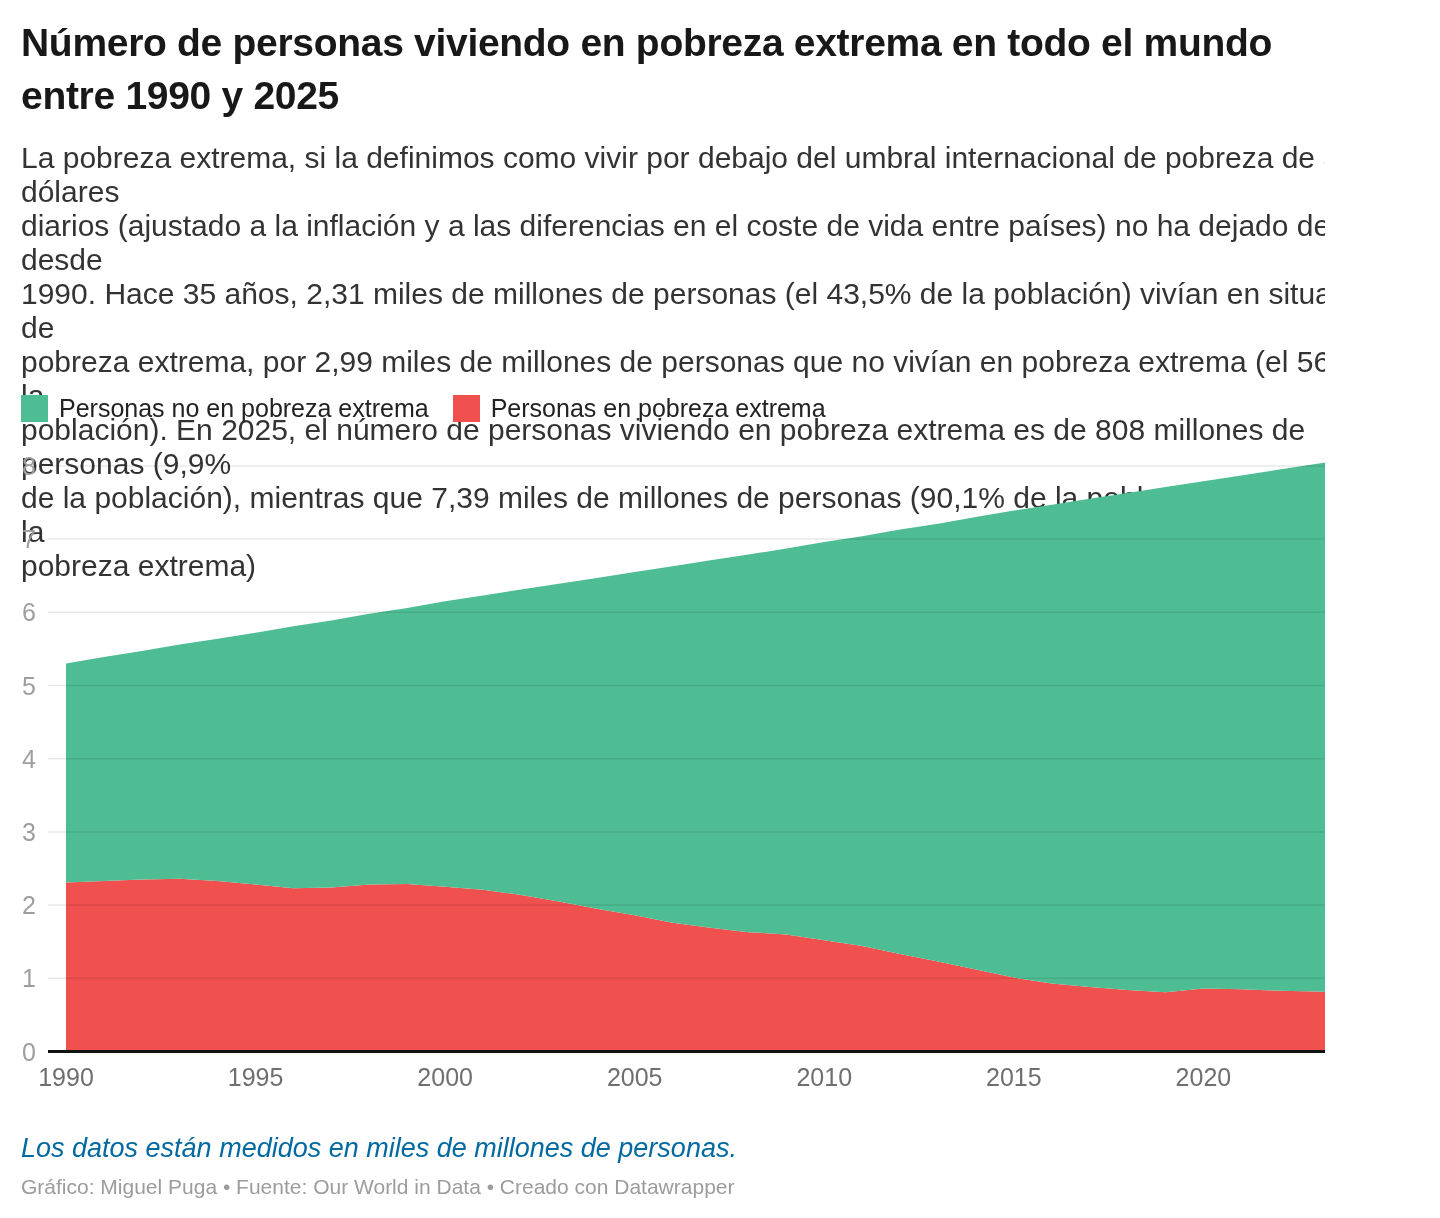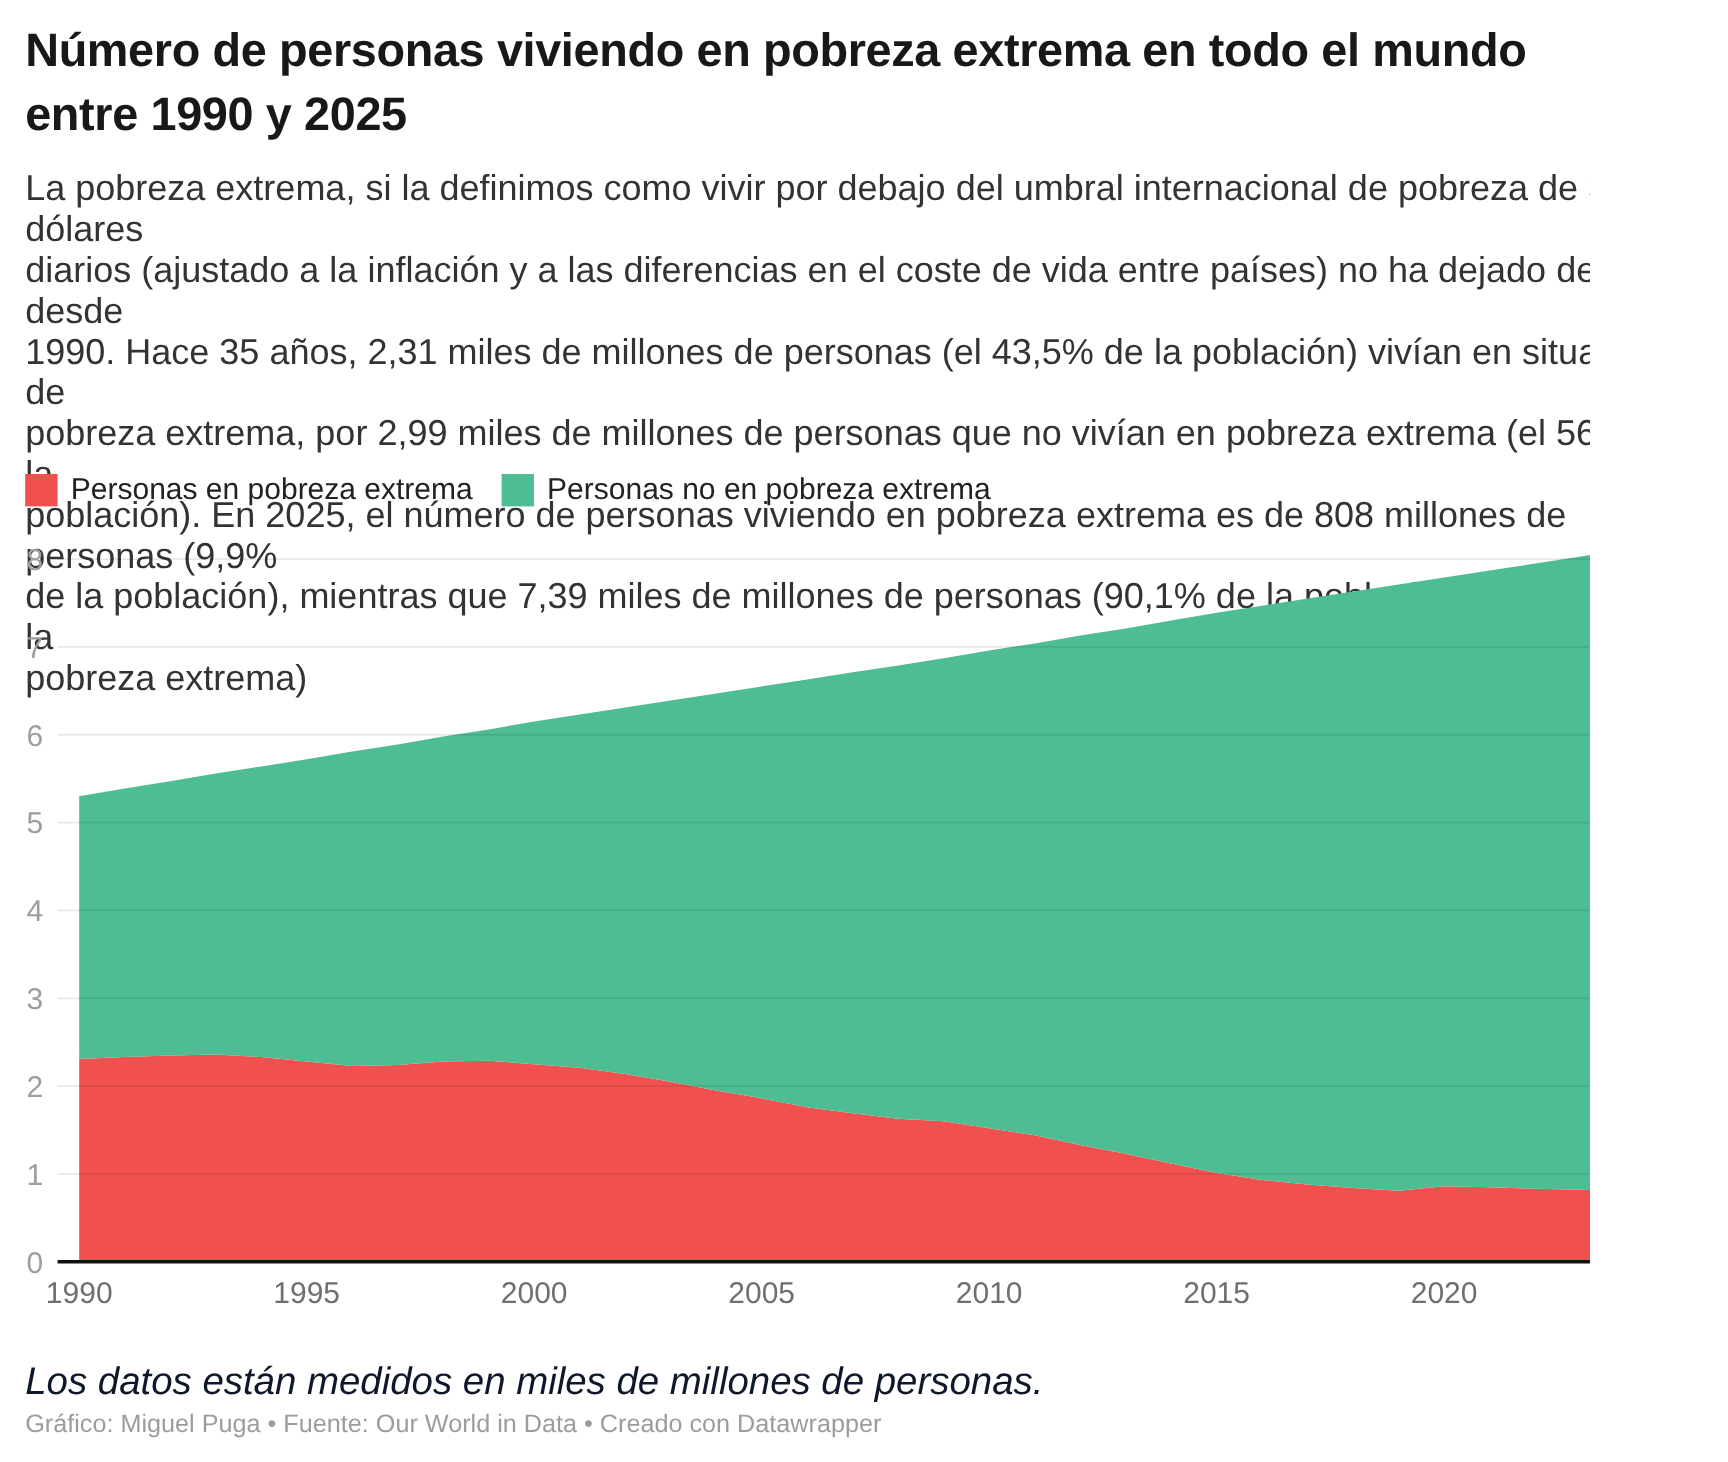--- a/index.html
+++ b/index.html
@@ -39,23 +39,23 @@
     font-size: 25px;
     color: #222222;
   }
   .legend-item { display: flex; align-items: center; margin-right: 24px; }
   .swatch { width: 27px; height: 27px; margin-right: 11px; display: inline-block; flex: 0 0 auto; }
   svg.chart { position: absolute; left: 0; top: 0; display: block; }
   svg.chart text { font-family: "Liberation Sans", sans-serif; }
   .note {
     position: absolute;
     left: 21px; top: 1133px;
-    font-size: 32px;
+    font-size: 27px;
     font-style: italic;
-    color: #0f172a;
+    color: #0369a1;
   }
   .credit {
     position: absolute;
     left: 21px; top: 1175px;
     font-size: 21px;
     color: #9c9c9c;
   }
 </style>
 </head>
 <body>
@@ -68,26 +68,26 @@
   <div class="desc">La pobreza extrema, si la definimos como vivir por debajo del umbral internacional de pobreza de 3 dólares
 diarios (ajustado a la inflación y a las diferencias en el coste de vida entre países) no ha dejado de caer desde
 1990. Hace 35 años, 2,31 miles de millones de personas (el 43,5% de la población) vivían en situación de
 pobreza extrema, por 2,99 miles de millones de personas que no vivían en pobreza extrema (el 56,5% de la
 población). En 2025, el número de personas viviendo en pobreza extrema es de 808 millones de personas (9,9%
 de la población), mientras que 7,39 miles de millones de personas (90,1% de la población vive fuera de la
 pobreza extrema)</div>
 
   <div class="legend">
     <div class="legend-item">
+      <span class="swatch" style="background: rgb(78, 189, 147);"></span>
+      <span>Personas no en pobreza extrema</span>
+    </div>
+    <div class="legend-item">
       <span class="swatch" style="background: rgb(240, 81, 79);"></span>
       <span>Personas en pobreza extrema</span>
-    </div>
-    <div class="legend-item">
-      <span class="swatch" style="background: rgb(78, 189, 147);"></span>
-      <span>Personas no en pobreza extrema</span>
     </div>
   </div>
 
   <svg class="chart" width="1440" height="1218" viewBox="0 0 1440 1218" id="chart-svg">
       <path d="M66.0,882.4L103.9,880.9L141.8,879.5L179.7,878.7L217.7,880.9L255.6,884.6L293.5,888.3L331.4,887.5L369.3,884.6L407.2,883.9L445.1,886.8L483.1,889.7L521.0,894.9L558.9,901.4L596.8,908.8L634.7,915.3L672.6,922.7L710.5,927.8L748.5,932.2L786.4,934.4L824.3,940.2L862.2,946.1L900.1,954.1L938.0,961.5L975.9,969.5L1013.9,977.6L1051.8,983.4L1089.7,987.1L1127.6,990.0L1165.5,992.2L1203.4,988.5L1241.3,989.3L1279.3,990.7L1317.2,991.5L1355.1,992.2L1393.0,992.2L1393.0,1051.5L1355.1,1051.5L1317.2,1051.5L1279.3,1051.5L1241.3,1051.5L1203.4,1051.5L1165.5,1051.5L1127.6,1051.5L1089.7,1051.5L1051.8,1051.5L1013.9,1051.5L975.9,1051.5L938.0,1051.5L900.1,1051.5L862.2,1051.5L824.3,1051.5L786.4,1051.5L748.5,1051.5L710.5,1051.5L672.6,1051.5L634.7,1051.5L596.8,1051.5L558.9,1051.5L521.0,1051.5L483.1,1051.5L445.1,1051.5L407.2,1051.5L369.3,1051.5L331.4,1051.5L293.5,1051.5L255.6,1051.5L217.7,1051.5L179.7,1051.5L141.8,1051.5L103.9,1051.5L66.0,1051.5Z" fill="#f0514f"></path>
       <path d="M66.0,663.5L103.9,657.0L141.8,651.1L179.7,644.5L217.7,638.7L255.6,632.8L293.5,626.2L331.4,620.4L369.3,613.8L407.2,607.9L445.1,601.3L483.1,595.5L521.0,589.6L558.9,583.8L596.8,577.9L634.7,572.0L672.6,566.2L710.5,560.3L748.5,554.5L786.4,548.6L824.3,542.0L862.2,536.2L900.1,529.6L938.0,523.7L975.9,517.1L1013.9,510.6L1051.8,504.7L1089.7,498.8L1127.6,493.0L1165.5,487.1L1203.4,481.3L1241.3,475.4L1279.3,469.6L1317.2,463.7L1355.1,457.8L1393.0,451.3L1393.0,992.2L1355.1,992.2L1317.2,991.5L1279.3,990.7L1241.3,989.3L1203.4,988.5L1165.5,992.2L1127.6,990.0L1089.7,987.1L1051.8,983.4L1013.9,977.6L975.9,969.5L938.0,961.5L900.1,954.1L862.2,946.1L824.3,940.2L786.4,934.4L748.5,932.2L710.5,927.8L672.6,922.7L634.7,915.3L596.8,908.8L558.9,901.4L521.0,894.9L483.1,889.7L445.1,886.8L407.2,883.9L369.3,884.6L331.4,887.5L293.5,888.3L255.6,884.6L217.7,880.9L179.7,878.7L141.8,879.5L103.9,880.9L66.0,882.4Z" fill="#4ebd93"></path>
       <text x="36" y="1060.5" text-anchor="end" font-size="25" fill="#9e9e9e">0</text>
       <line x1="48" y1="978.3" x2="1416" y2="978.3" stroke="rgba(0,0,0,0.09)" stroke-width="1.5"></line>
       <text x="36" y="987.3" text-anchor="end" font-size="25" fill="#9e9e9e">1</text>
       <line x1="48" y1="905.1" x2="1416" y2="905.1" stroke="rgba(0,0,0,0.09)" stroke-width="1.5"></line>

